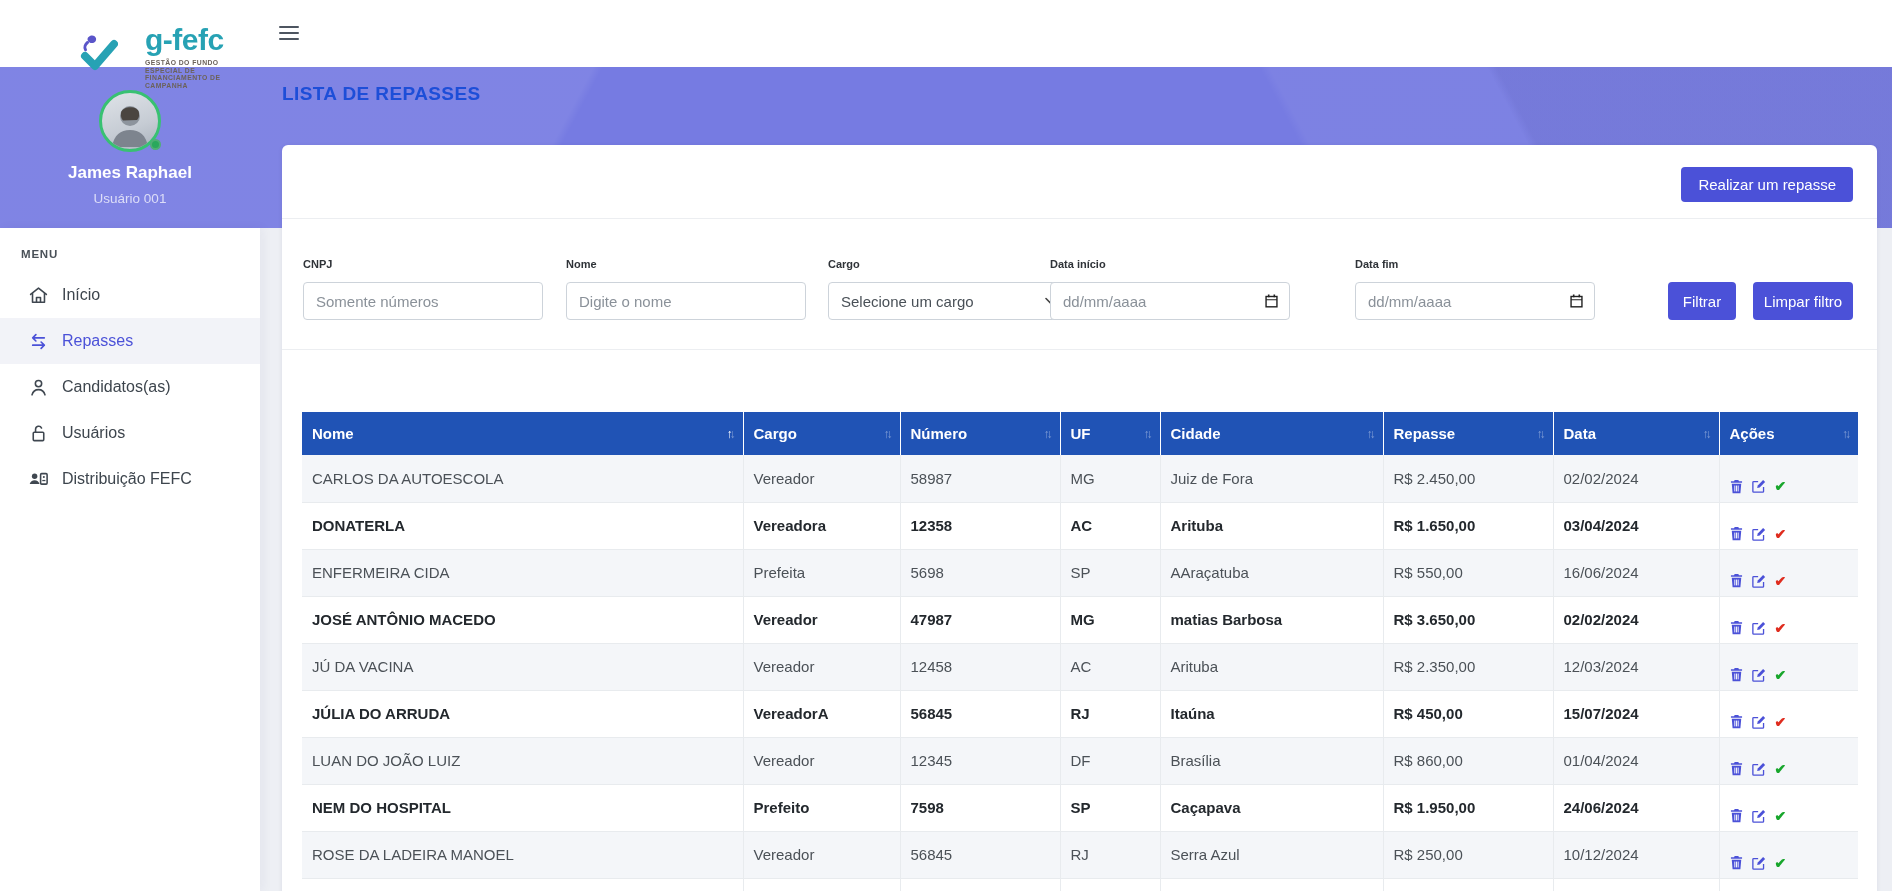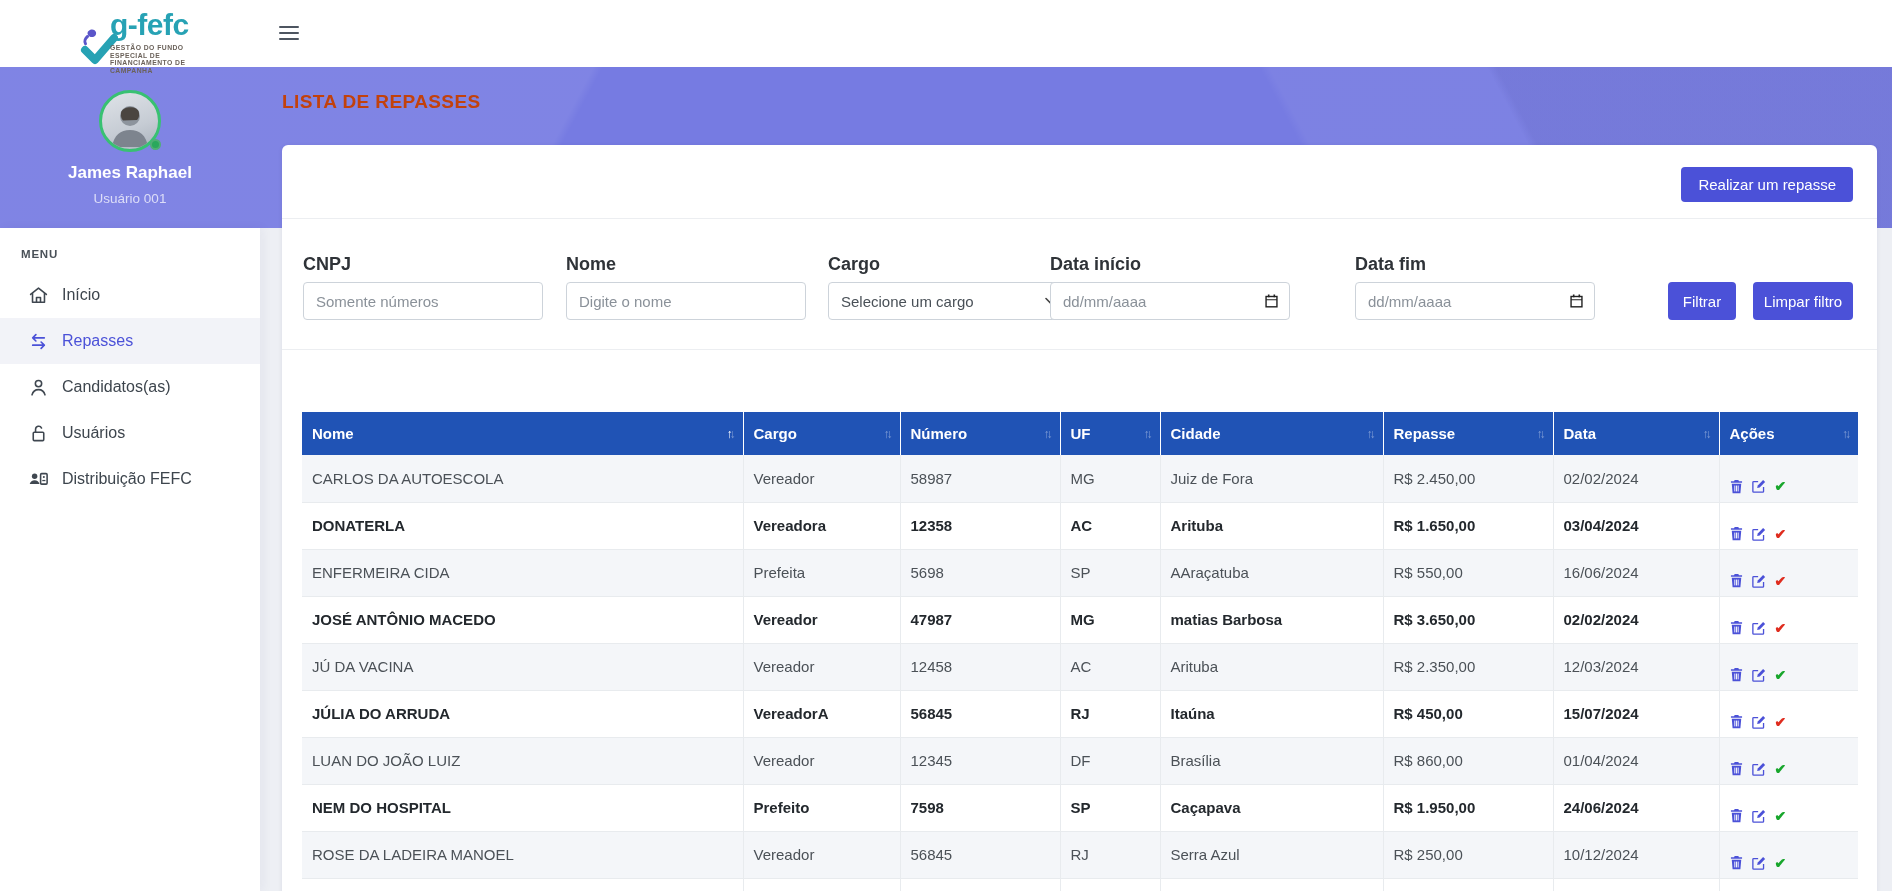--- a/index.html
+++ b/index.html
@@ -2,36 +2,36 @@
 <html style="--accent: #4b51d8; --header-blue: #2053b5; --teal: #27a2b4;"><head>
 <meta charset="utf-8">
 <style>
   * { box-sizing: border-box; margin: 0; padding: 0; }
   html,body { width:1892px; height:891px; overflow:hidden;
     font-family:"Liberation Sans", sans-serif; background:#edeff4; color:#495057; }
   #app { position:relative; width:1892px; height:891px; overflow:hidden; }
 
   
   #topbar { position:absolute; left:0; top:0; width:100%; height:67px; background:#fff; z-index:6; }
-  #logo { position:absolute; left:78px; top:8px; display:flex; align-items:flex-end; }
+  #logo { position:absolute; left:78px; top:23px; display:flex; align-items:center;gap:35px; }
   #logo-text { margin-left:-8px; }
   #brand { font-size:30px; font-weight:700; color:var(--teal,#27a2b4); letter-spacing:-.5px; line-height:34px; }
   #tagline { font-size:6.8px; font-weight:700; color:#6b625a; letter-spacing:.45px; width:82px; line-height:7.5px; margin-top:2px; }
   #hamburger { position:absolute; left:279px; top:26px; width:20px; height:15px; cursor:pointer; }
   #hamburger span { display:block; width:20px; height:2px; background:#4d5560; margin-bottom:4px; border-radius:1px; }
 
   
   #banner { position:absolute; left:0; top:67px; width:100%; height:161px; z-index:1;
     background-color:#767be2;
     background-image:
       linear-gradient(118deg, rgba(255,255,255,.07) 0 30%, transparent 30.5%),
       linear-gradient(242deg, rgba(30,30,110,.08) 0 20%, transparent 20.5%),
       linear-gradient(62deg, transparent 68%, rgba(255,255,255,.05) 68.5%);
   }
-  #page-title { position:absolute; left:282px; top:91px; z-index:2; color:#c2410c; font-size:19px; font-weight:700; letter-spacing:.4px; }
+  #page-title { position:absolute; left:282px; top:83px; z-index:2; color:#1d4ed8; font-size:19px; font-weight:700; letter-spacing:.4px; }
 
   
   #sidebar-user { position:absolute; left:0; top:67px; width:260px; height:200px; z-index:4; }
   #avatar-wrap { position:absolute; left:99px; top:23px; width:62px; height:62px; }
   #avatar { width:62px; height:62px; border-radius:50%; border:3px solid #38c172; overflow:hidden;
     background:linear-gradient(160deg,#dfe3e8 0%,#c6ccd4 60%,#aab2bc 100%); }
   #avatar svg { display:block; margin:8px auto 0; }
   #avatar-badge { position:absolute; right:0px; bottom:2px; width:11px; height:11px; border-radius:50%;
     background:#2aa85c; border:2px solid #4fae74; }
   #user-name { position:absolute; top:96px; width:100%; text-align:center; color:#fff; font-size:17px; font-weight:700; }
@@ -52,21 +52,21 @@
   #card { position:absolute; left:282px; top:145px; width:1595px; height:1200px; background:#fff;
     border-radius:6px; box-shadow:0 1px 5px rgba(30,30,80,.08); z-index:3; }
 
   .btn { display:inline-flex; align-items:center; justify-content:center; background:var(--accent,#4b51d8);
     color:#fff; border:none; border-radius:4px; font-size:15px; font-family:inherit; cursor:pointer; white-space:nowrap; }
   #btn-new { position:absolute; top:22px; right:24px; height:35px; padding:12px 17px; }
   .divider { position:absolute; left:0; right:0; border-top:1px solid #eceef1; }
   #divider1 { top:73px; } #divider2 { top:204px; }
 
   .filter-group { position:absolute; top:110px; width:240px; }
-  .filter-group label { display:block; font-size:18px; font-weight:600; color:#2f3338; line-height:18px; }
+  .filter-group label { display:block; font-size:11px; font-weight:600; color:#2f3338; line-height:18px; }
   .field-wrap { position:relative; margin-top:9px; }
   .field-wrap input, .field-wrap select { width:100%; height:38px; border:1px solid #cdd3da; border-radius:4px;
     padding:0 12px; font-size:15px; color:#495057; font-family:inherit; background:#fff; outline:none;
     appearance:none; -webkit-appearance:none; }
   .field-wrap input::placeholder { color:#8a9199; }
   .field-icon { position:absolute; right:11px; top:50%; transform:translateY(-50%); pointer-events:none; display:flex; }
   #fg-cnpj { left:21px; } #fg-nome { left:284px; } #fg-cargo { left:546px; }
   #fg-inicio { left:768px; } #fg-fim { left:1073px; }
   #btn-filter { position:absolute; top:137px; left:1386px; width:68px; height:38px; }
   #btn-clear { position:absolute; top:137px; left:1471px; width:100px; height:38px; }

